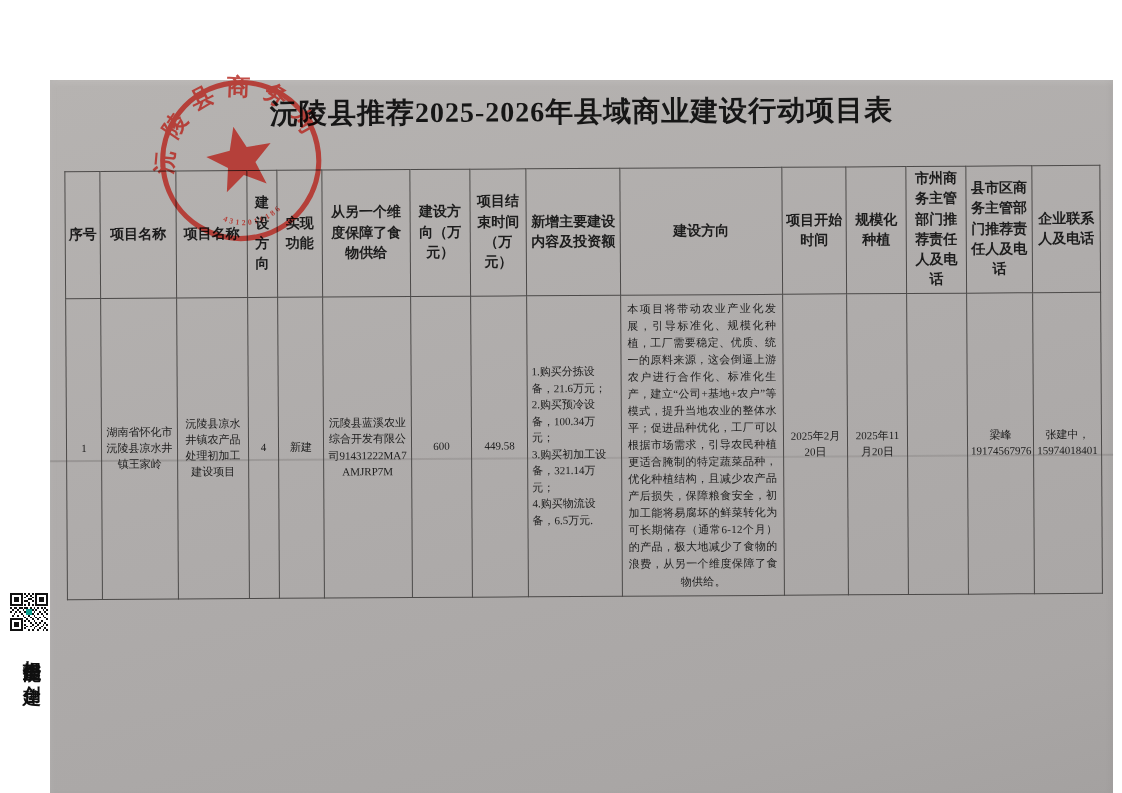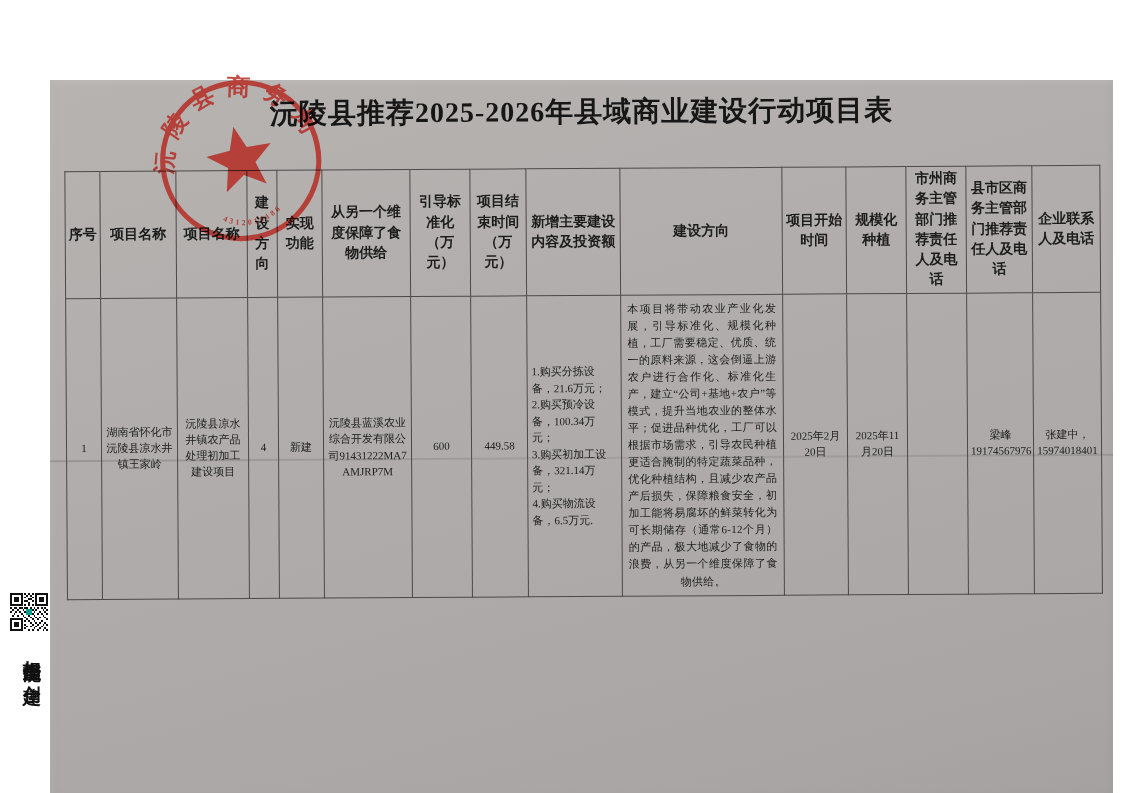--- a/index.html
+++ b/index.html
@@ -86,21 +86,21 @@
             <col style="width:68px">
         </colgroup>
         <thead>
           <tr>
             <th>序号</th>
             <th>项目名称</th>
             <th>项目名称</th>
             <th>建设方向</th>
             <th>实现功能</th>
             <th>从另一个维度保障了食物供给</th>
-            <th>引导标准化（万元）</th>
+            <th>建设方向（万元）</th>
             <th>项目结束时间（万元）</th>
             <th>新增主要建设内容及投资额</th>
             <th>建设方向</th>
             <th>项目开始时间</th>
             <th>规模化种植</th>
             <th>市州商务主管部门推荐责任人及电话</th>
             <th>县市区商务主管部门推荐责任人及电话</th>
             <th>企业联系人及电话</th>
           </tr>
         </thead>

